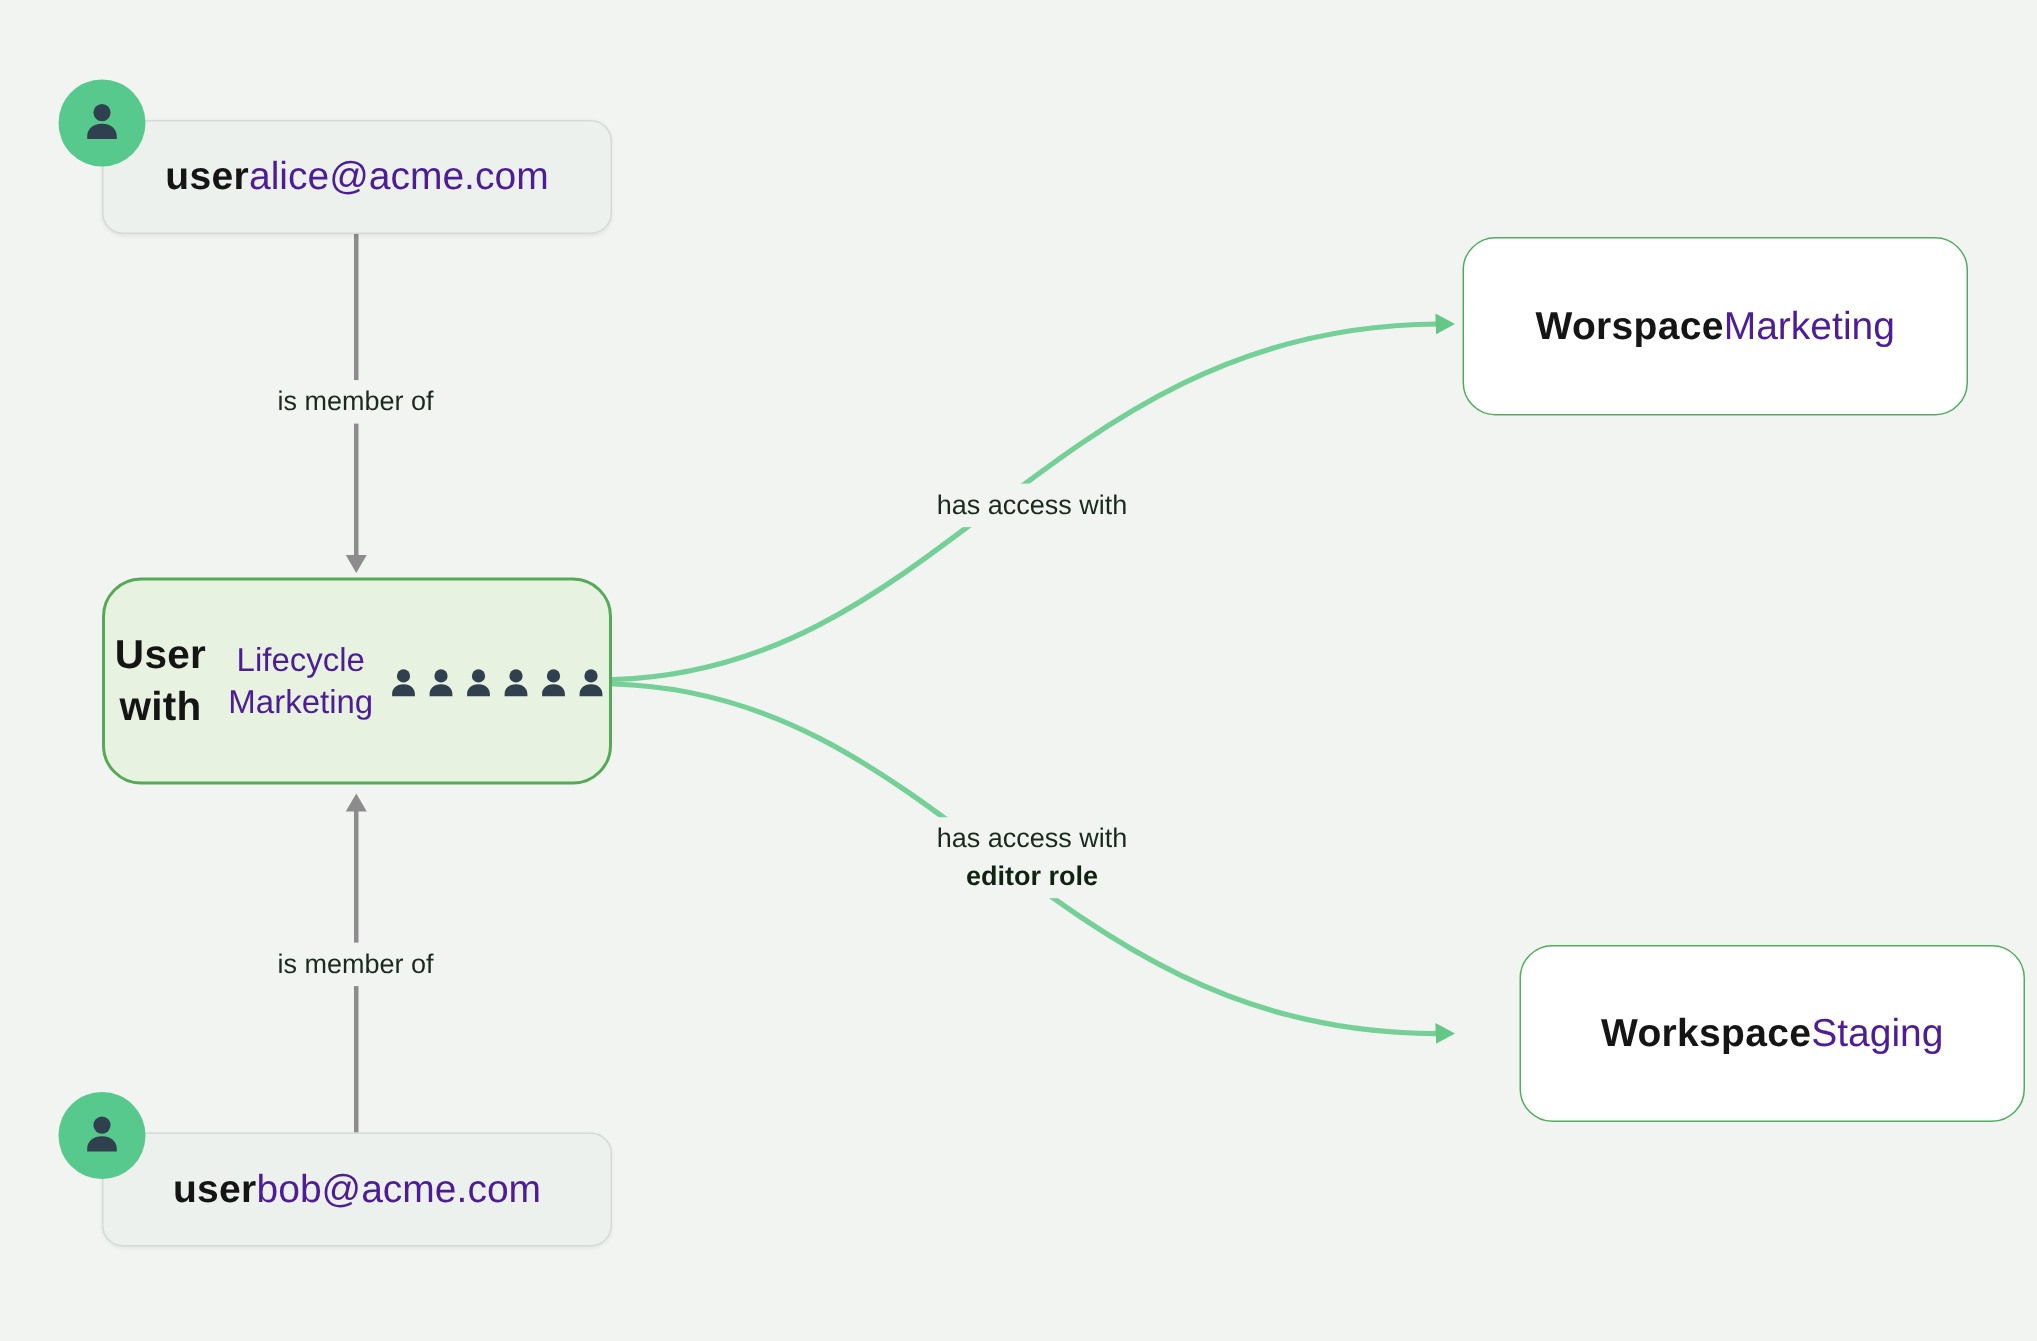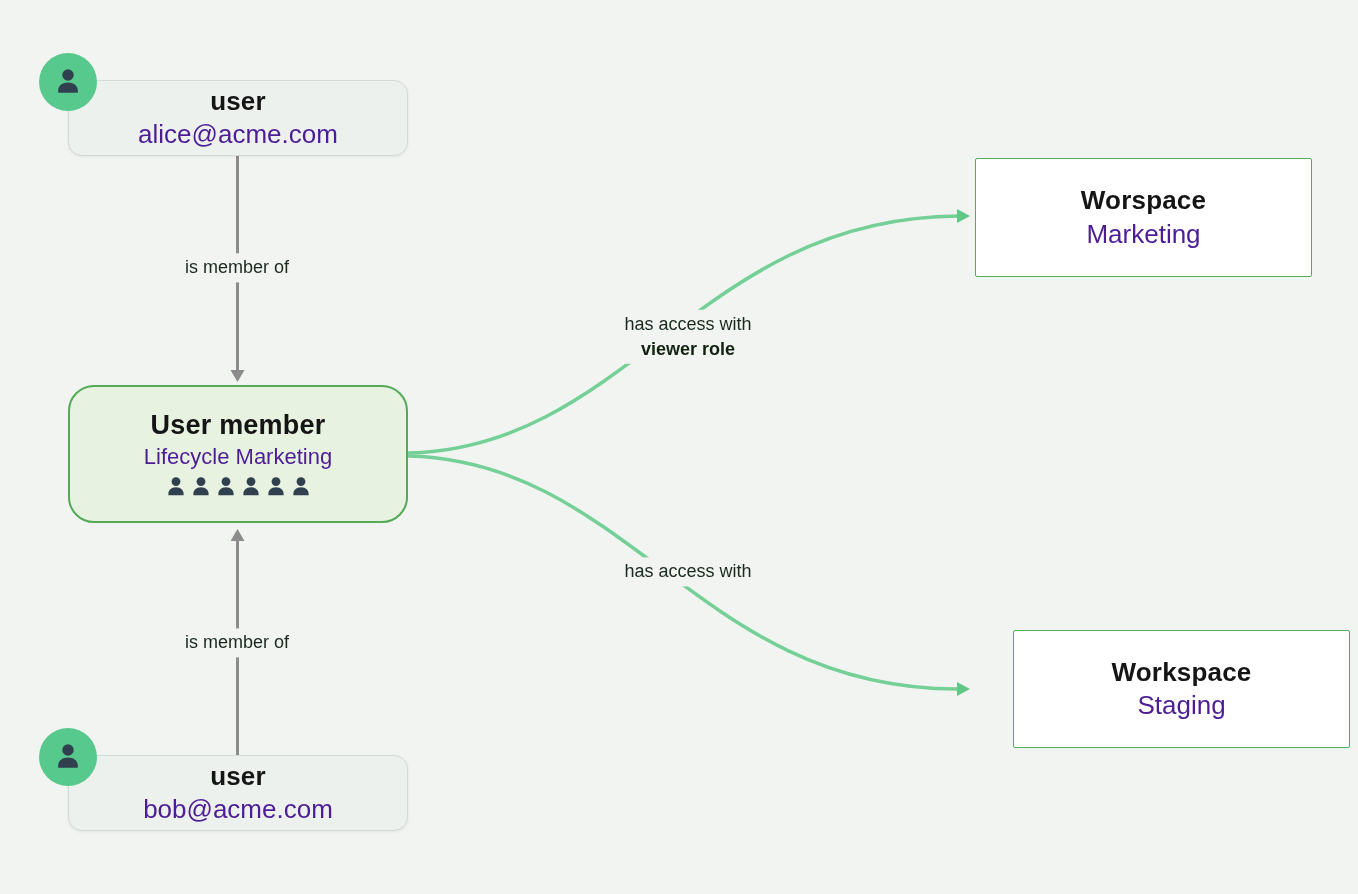--- a/index.html
+++ b/index.html
@@ -31,21 +31,21 @@
     position:absolute;
     inset:0;
     width:1358px;
     height:894px;
     pointer-events:none;
   }
   .node{
     position:absolute;
     box-sizing:border-box;
     display:flex;
-    flex-direction:column;
+    flex-direction:row;
     align-items:center;
     justify-content:center;
     text-align:center;
     line-height:1.28;
   }
   .node-user{
     width:340px;height:76px;
     background:var(--node-gray-fill);
     border:1.5px solid var(--node-gray-border);
     border-radius:14px;
@@ -55,21 +55,21 @@
     left:68px;top:385px;
     width:340px;height:138px;
     background:var(--light-green-fill);
     border:2px solid #55a957;
     border-radius:26px;
   }
   .node-workspace{
     width:337px;height:119px;
     background:#ffffff;
     border:1.5px solid var(--accent-green);
-    border-radius:2px;
+    border-radius:22px;
   }
   .node-title{
     font-weight:700;
     font-size:26px;
     color:var(--text-dark);
     letter-spacing:.2px;
   }
   .node-sub{
     font-size:26px;
     color:#4c1d95;
@@ -139,33 +139,33 @@
   </svg>
 
   <div class="edge-label" style="left:237px;top:268px;">
     <span>is member of</span>
   </div>
   <div class="edge-label" style="left:237px;top:643px;">
     <span>is member of</span>
   </div>
   <div class="edge-label" style="left:688px;top:337px;">
     <div>has access with</div>
-    <div class="bold-line">viewer role</div>
   </div>
   <div class="edge-label" style="left:688px;top:572px;">
     <div>has access with</div>
+    <div class="bold-line">editor role</div>
   </div>
 
   <div class="node node-user" style="left:68px;top:80px;">
     <div class="node-title">user</div>
     <div class="node-sub">alice@acme.com</div>
   </div>
 
   <div class="node node-group">
-    <div class="node-title">User member</div>
+    <div class="node-title">User with</div>
     <div class="node-sub">Lifecycle Marketing</div>
     <div class="members-row">
   <svg viewBox="0 0 24 24" aria-hidden="true">
     <circle cx="12" cy="6.6" r="4.4"></circle>
     <path d="M12 12.2c-5 0-7.6 3.1-7.6 6.4v1.6h15.2v-1.6c0-3.3-2.6-6.4-7.6-6.4z"></path>
   </svg>
 
   <svg viewBox="0 0 24 24" aria-hidden="true">
     <circle cx="12" cy="6.6" r="4.4"></circle>
     <path d="M12 12.2c-5 0-7.6 3.1-7.6 6.4v1.6h15.2v-1.6c0-3.3-2.6-6.4-7.6-6.4z"></path>

